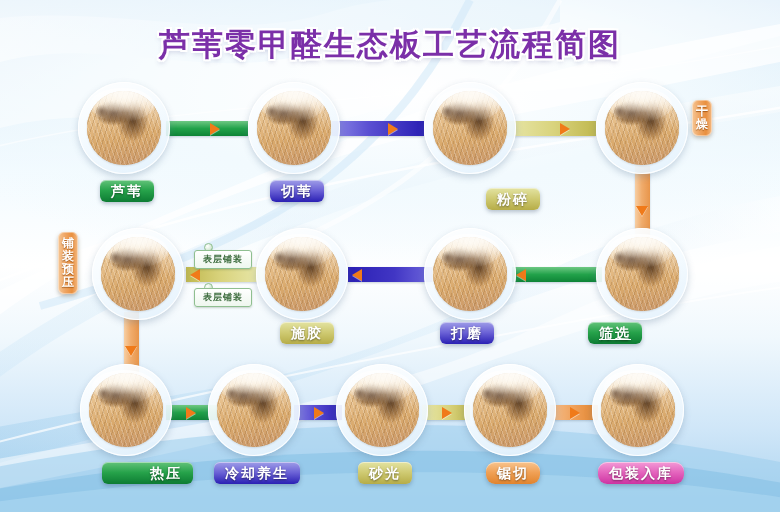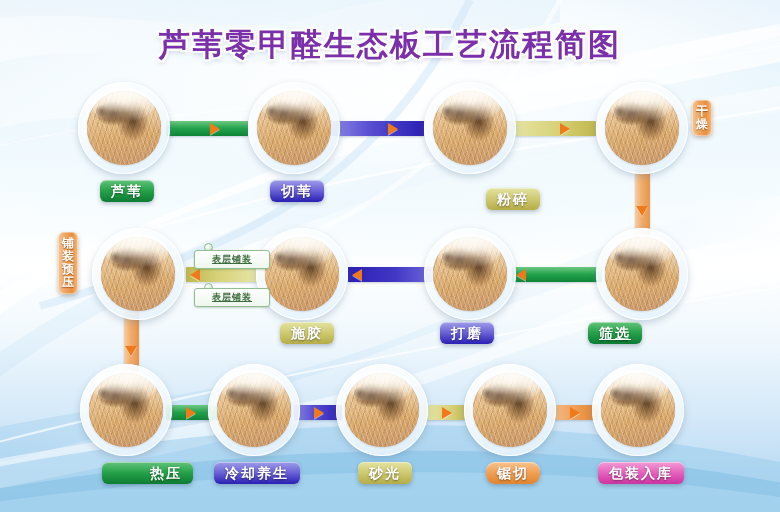--- a/index.html
+++ b/index.html
@@ -74,21 +74,21 @@
     position:absolute;height:22px;line-height:22px;padding:0 11px;border-radius:6px;
     font-size:14px;font-weight:bold;color:#ffffff;white-space:nowrap;letter-spacing:2px;
     text-shadow:0 1px 2px rgba(0,0,0,.45);
     box-shadow:0 2px 4px rgba(60,80,110,.35), inset 0 1px 0 rgba(255,255,255,.45);
     z-index:8;text-align:center;
   }
   .pill.green {background:linear-gradient(180deg,#63c37a 0%,#26a24a 48%,#0d7c33 100%);}
   .pill.purple{background:linear-gradient(180deg,#9f9de8 0%,#6b62d6 48%,#2a20b4 100%);text-align:right;}
   .pill.olive {background:linear-gradient(180deg,#e3e3a2 0%,#cfca72 48%,#b6ad48 100%);}
   .pill.orange{background:linear-gradient(180deg,#f8c48e 0%,#f0a055 48%,#e1842e 100%);border-radius:9px;}
-  .pill.magenta{background:linear-gradient(180deg,#f39ad6 0%,#e464bd 48%,#cd34a2 100%);}
+  .pill.magenta{background:linear-gradient(180deg,#f39ad6 0%,#e464bd 48%,#cd34a2 100%);border-radius:9px;}
 
   
   .vpill{
     position:absolute;width:20px;border-radius:6px;
     background:linear-gradient(90deg,#f6c796 0%,#efa664 35%,#e98f3e 70%,#f3bb86 100%);
     box-shadow:0 2px 4px rgba(90,70,40,.35), inset 0 0 0 1px rgba(255,255,255,.4);
     color:#ffffff;font-size:12px;font-weight:bold;line-height:13px;
     text-align:center;padding:5px 0;letter-spacing:0px;
     text-shadow:0 1px 1px rgba(140,70,10,.75);
     z-index:8;
@@ -131,23 +131,22 @@
     border-top:10px solid #f07a19;
     filter:drop-shadow(0 1px 0 rgba(255,255,255,.5));
   }
 
   
   .sublabel{
     position:absolute;z-index:9;
     font-size:9px;color:#3b6b3c;font-weight:bold;letter-spacing:1px;
     background:linear-gradient(180deg,#ffffff 0%,#eef7ee 100%);
     border:1px solid #8fbf90;border-radius:3px;
-    padding:2px 17px;white-space:nowrap;
+    padding:2px 8px;white-space:nowrap;
     box-shadow:0 1px 2px rgba(60,90,60,.25);
-    text-decoration:underline;
   }
   .dot{
     position:absolute;width:7px;height:7px;border-radius:50%;z-index:9;
     background:radial-gradient(circle at 35% 32%, #ffffff, #d7ead7 60%, #7fae80 100%);
     border:1px solid #8fbf90;
   }
 </style>
 </head>
 <body>
 

